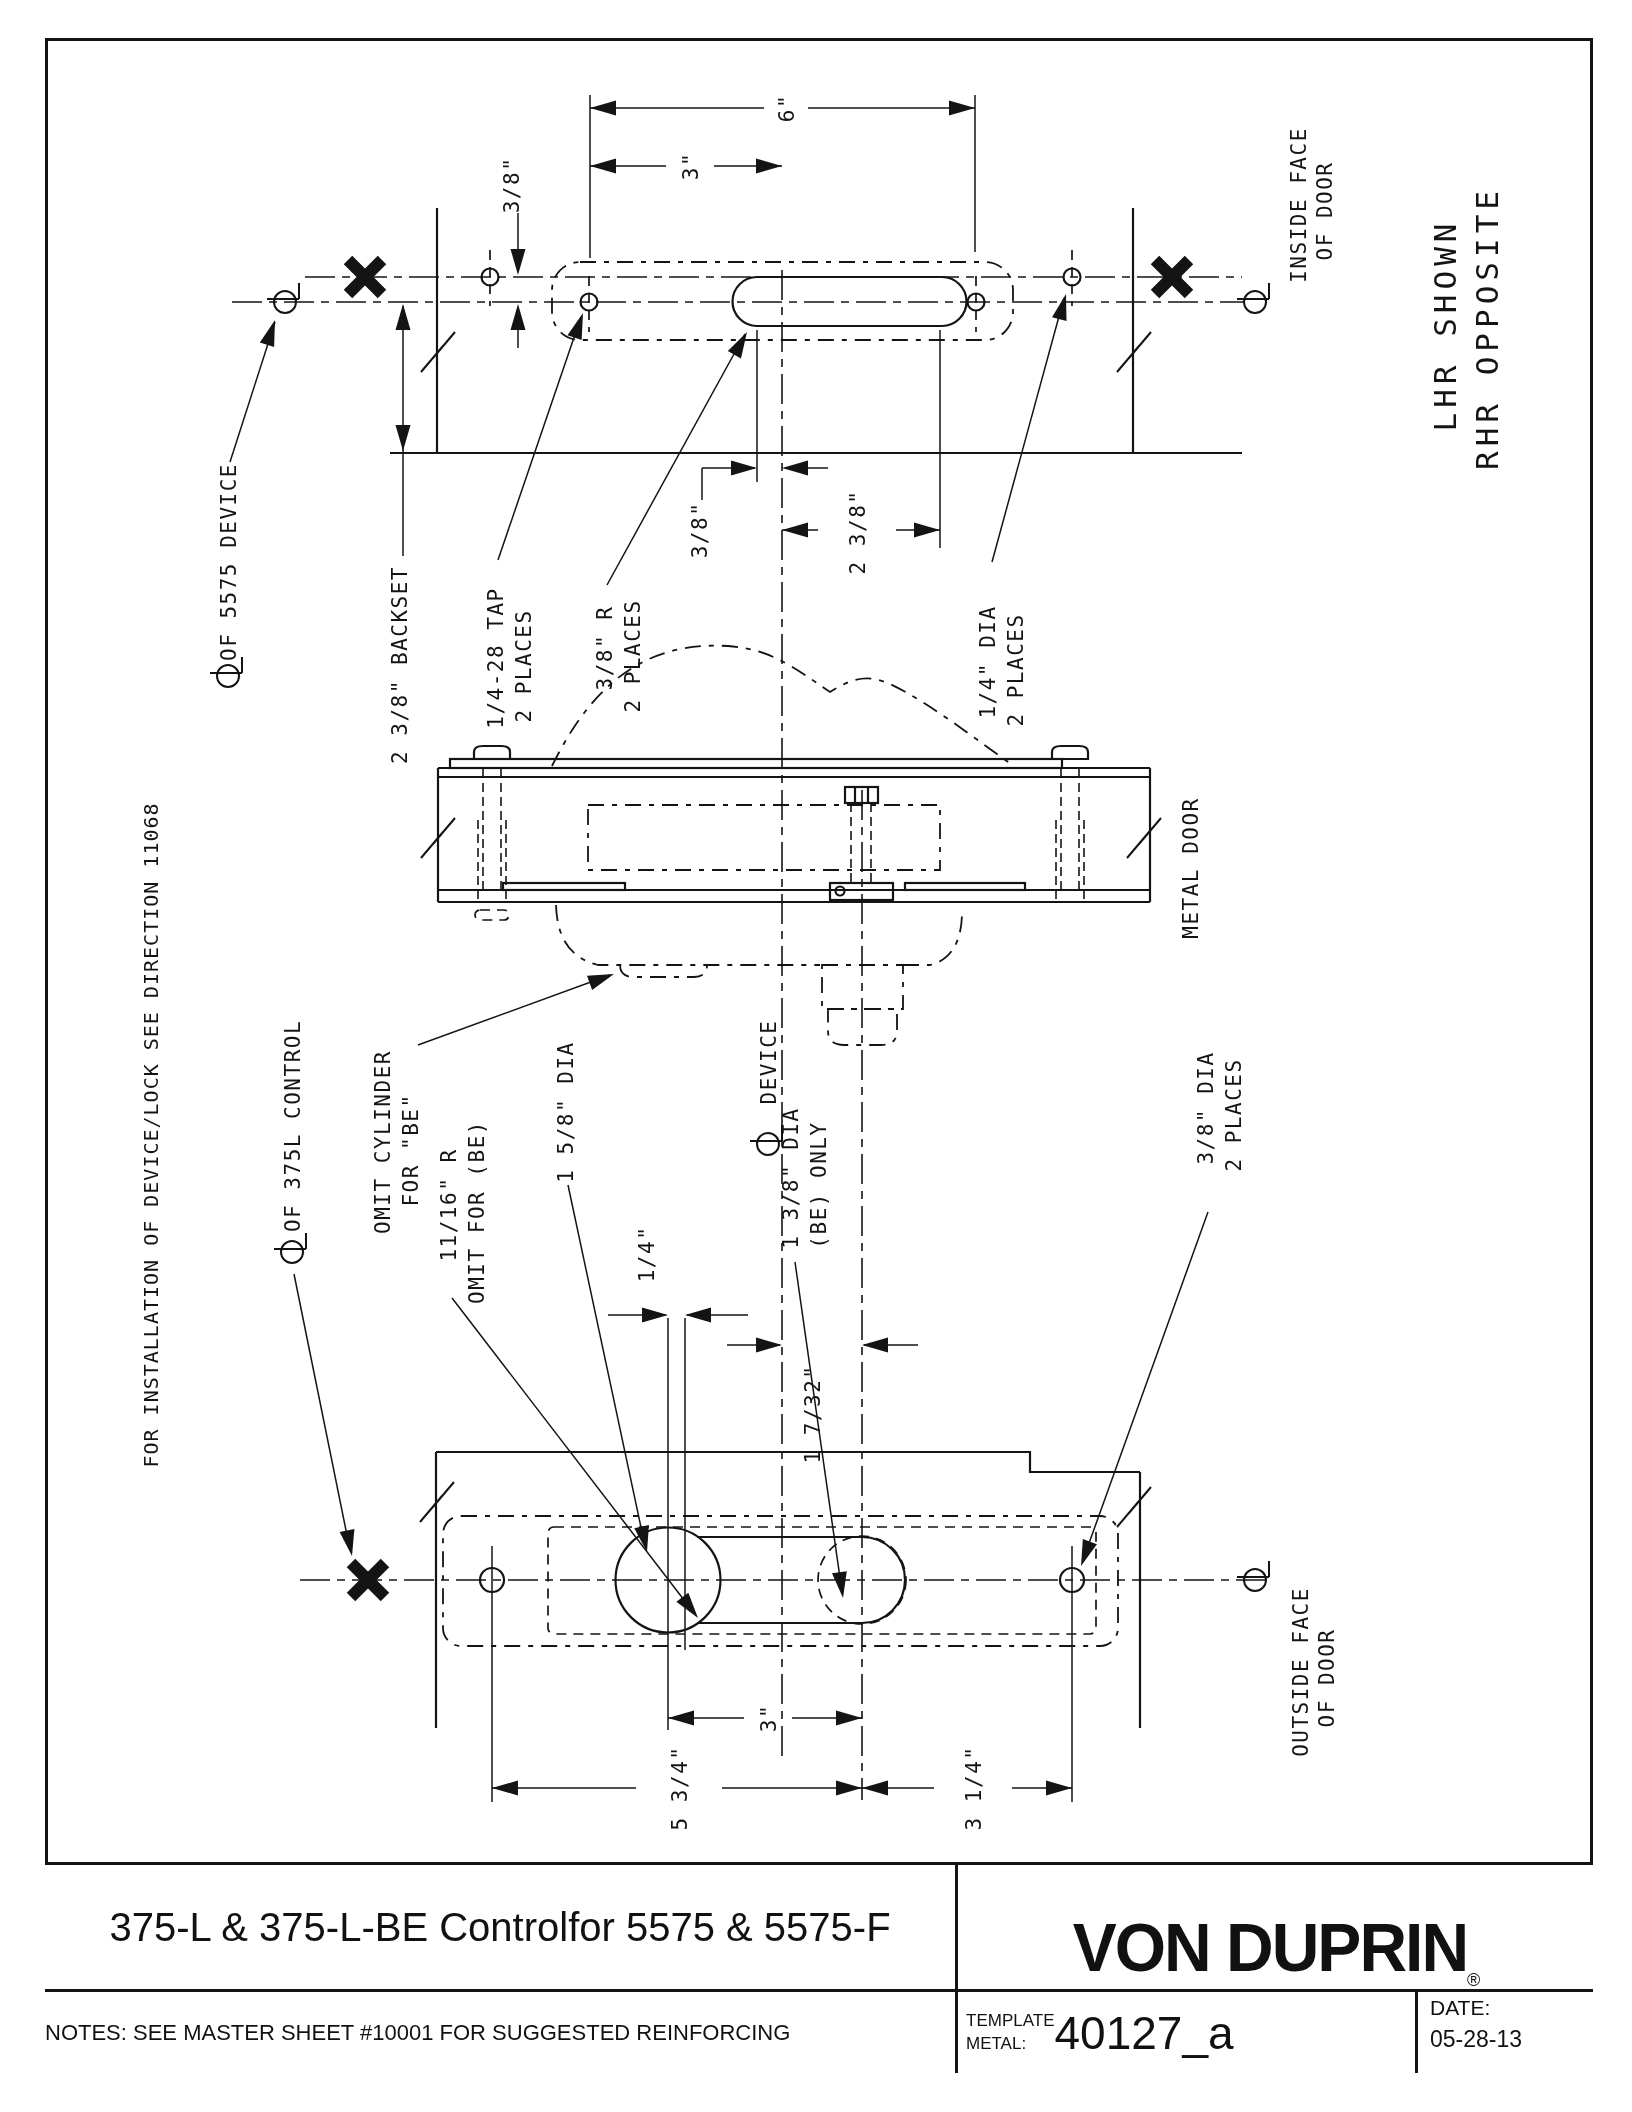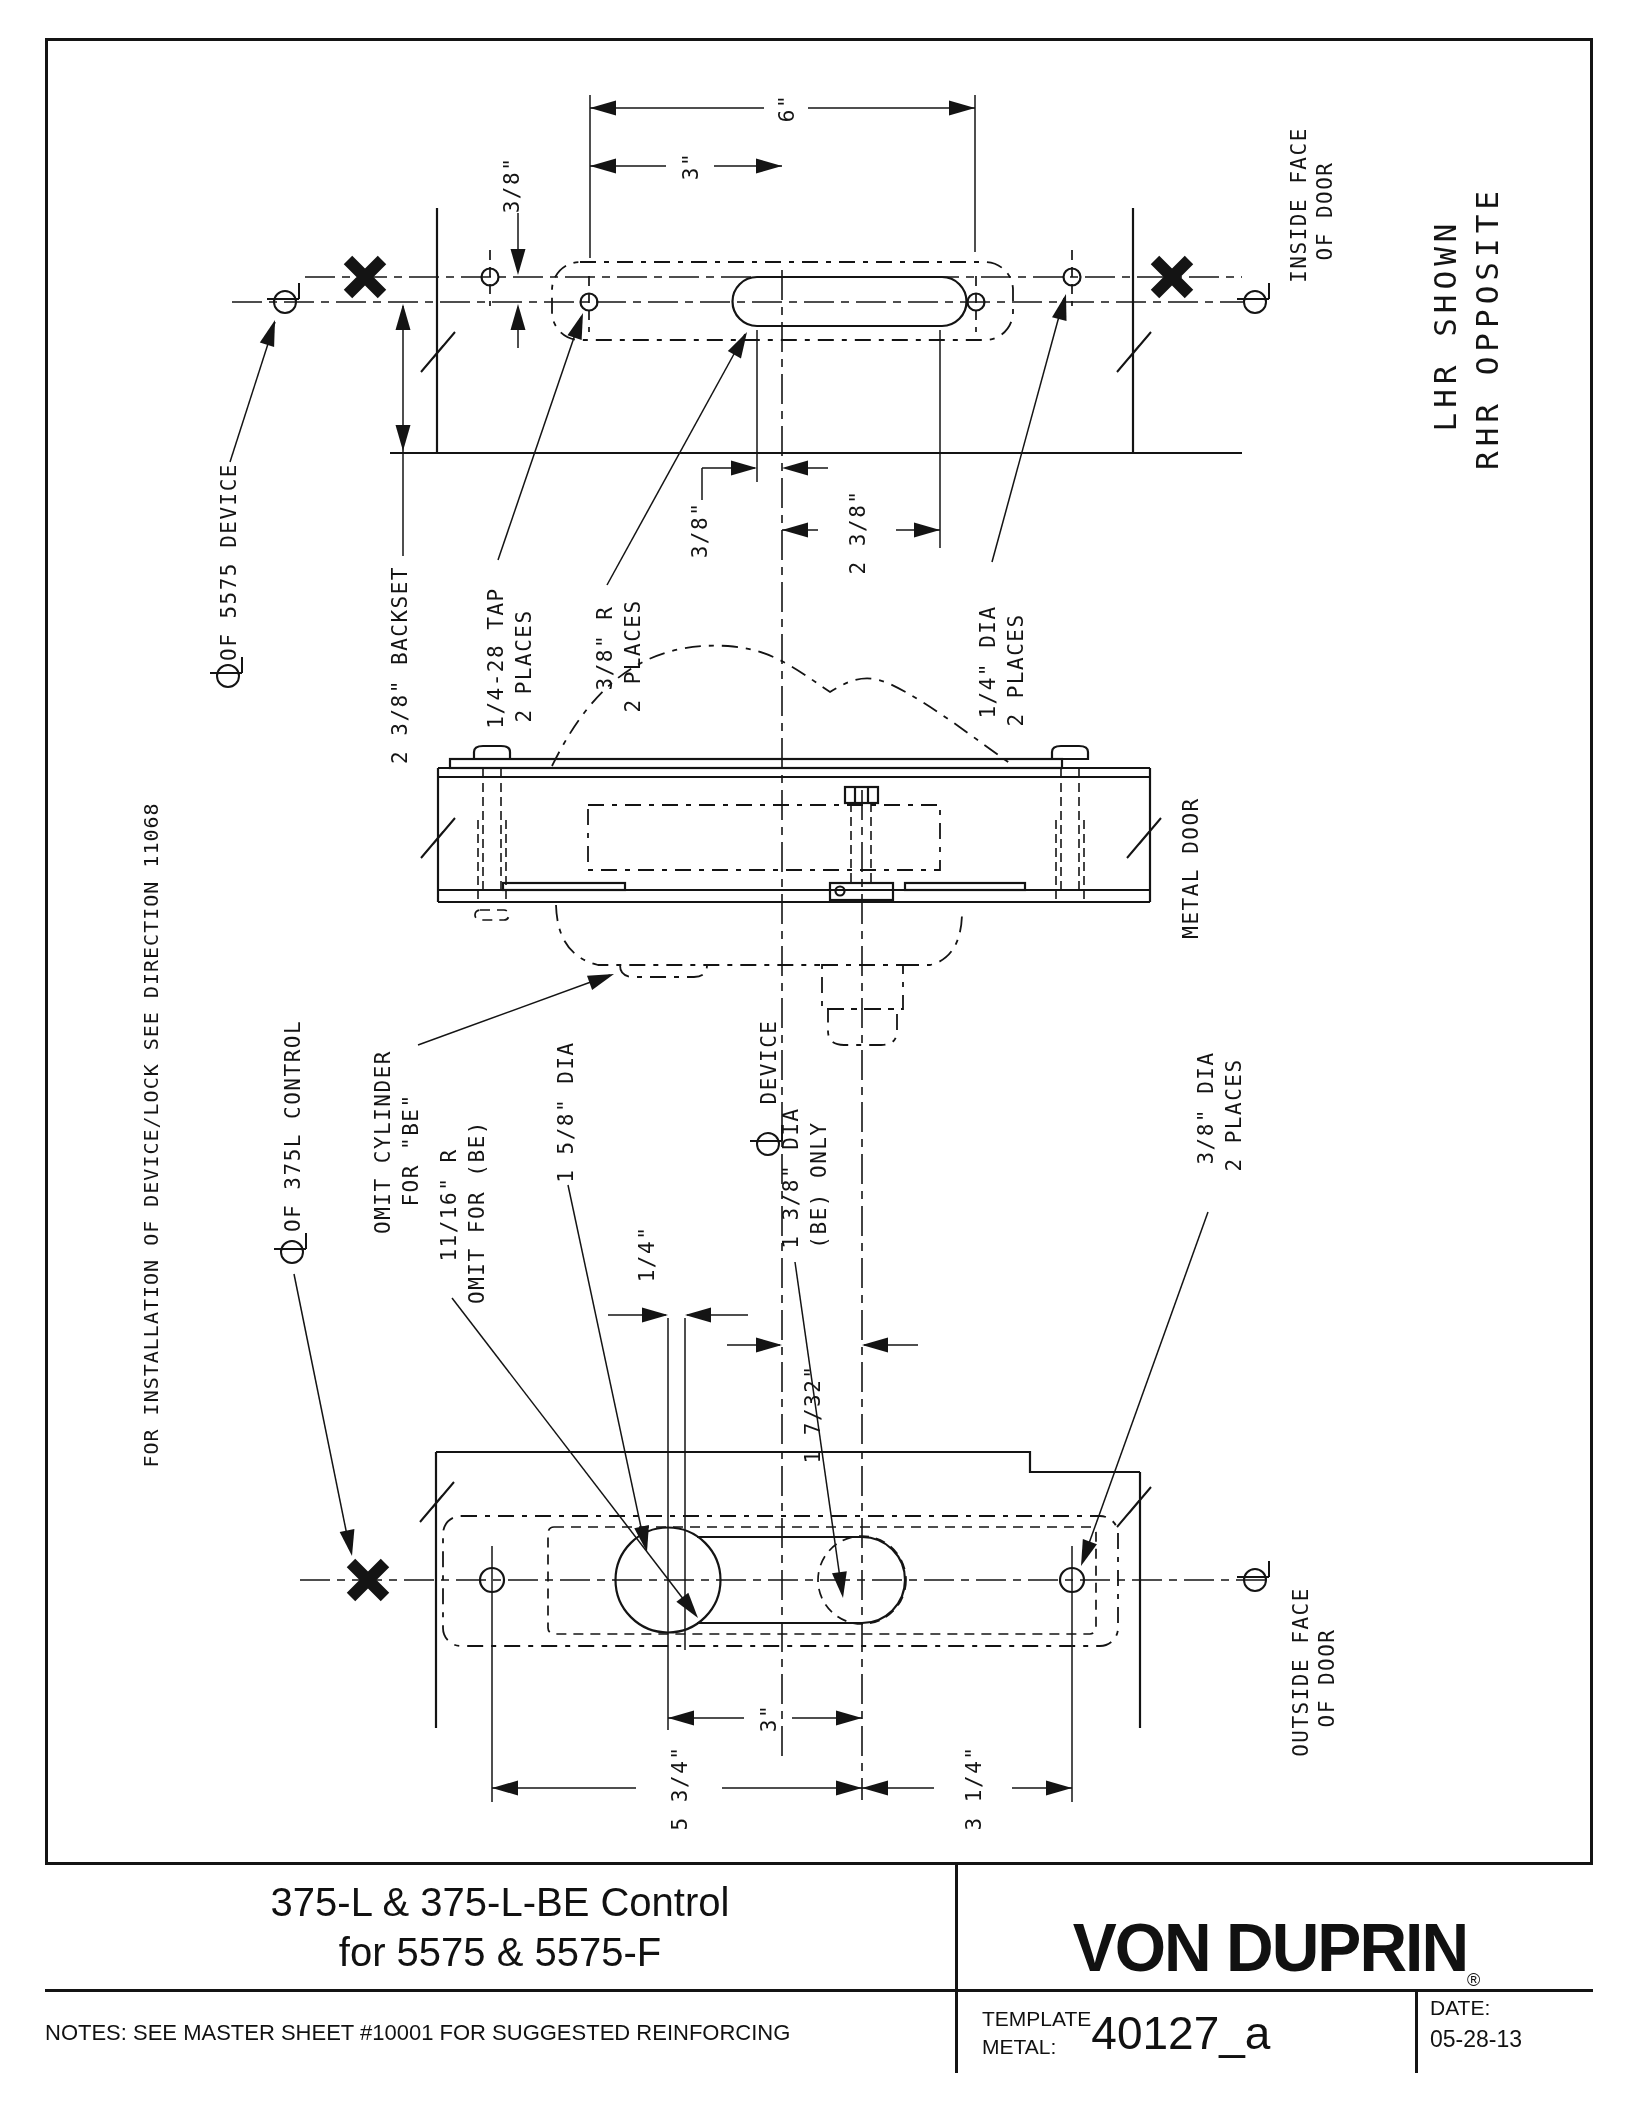--- a/index.html
+++ b/index.html
@@ -13,29 +13,29 @@
   svg .hid{stroke:#141414;stroke-width:1.8;fill:none;stroke-dasharray:16 8 5 8;}
   svg .dash{stroke:#141414;stroke-width:1.7;fill:none;stroke-dasharray:10 7;}
   svg .stud{stroke:#141414;stroke-width:1.6;fill:none;stroke-dasharray:9 5;}
   svg text{fill:#141414;font-family:"DejaVu Sans Mono","Liberation Mono",monospace;}
   svg .lbl{font-size:21px;letter-spacing:1.5px;}
   svg .big{font-size:31px;letter-spacing:5px;}
   svg .note{font-size:20px;letter-spacing:1px;}
   .titlebox{position:absolute;left:45px;top:1862px;width:1548px;height:208px;background:#fff;
             border-top:3px solid #141414;box-sizing:border-box;}
   .cell{position:absolute;box-sizing:border-box;}
-  .c-title{left:0;top:0;width:910px;height:124px;display:flex;flex-direction:column;justify-content:center;align-items:center;}
+  .c-title{left:0;top:0;width:910px;height:124px;display:flex;flex-direction:row;justify-content:center;align-items:center;}
   .c-title div{font-size:40px;line-height:1.25;}
   .c-brand{left:910px;top:0;width:638px;height:124px;border-left:3px solid #141414;display:flex;justify-content:center;align-items:flex-end;}
   .brand{font-size:66px;font-weight:bold;letter-spacing:-2px;transform:scaleY(1.05);white-space:nowrap;}
   .reg{font-size:18px;vertical-align:sub;font-weight:normal;}
   .c-notes{left:0;top:124px;width:910px;height:84px;border-top:3px solid #141414;display:flex;align-items:center;justify-content:flex-start;}
   .c-notes div{font-size:22px;}
   .c-tmpl{left:910px;top:124px;width:460px;height:84px;border-top:3px solid #141414;border-left:3px solid #141414;display:flex;align-items:center;}
-  .tmpl-label{font-size:21px;line-height:1.3;padding-left:24px;}
+  .tmpl-label{font-size:17px;line-height:1.3;padding-left:8px;}
   .tmpl-num{flex:1;text-align:left;font-size:46px;}
   .c-date{left:1370px;top:124px;width:178px;height:84px;border-top:3px solid #141414;border-left:3px solid #141414;padding:4px 0 0 12px;}
   .c-date .dl{font-size:21px;}
   .c-date .dv{font-size:23px;margin-top:6px;}
 </style>
 </head>
 <body>
 
 <div class="page">
   <div class="frame"></div>

